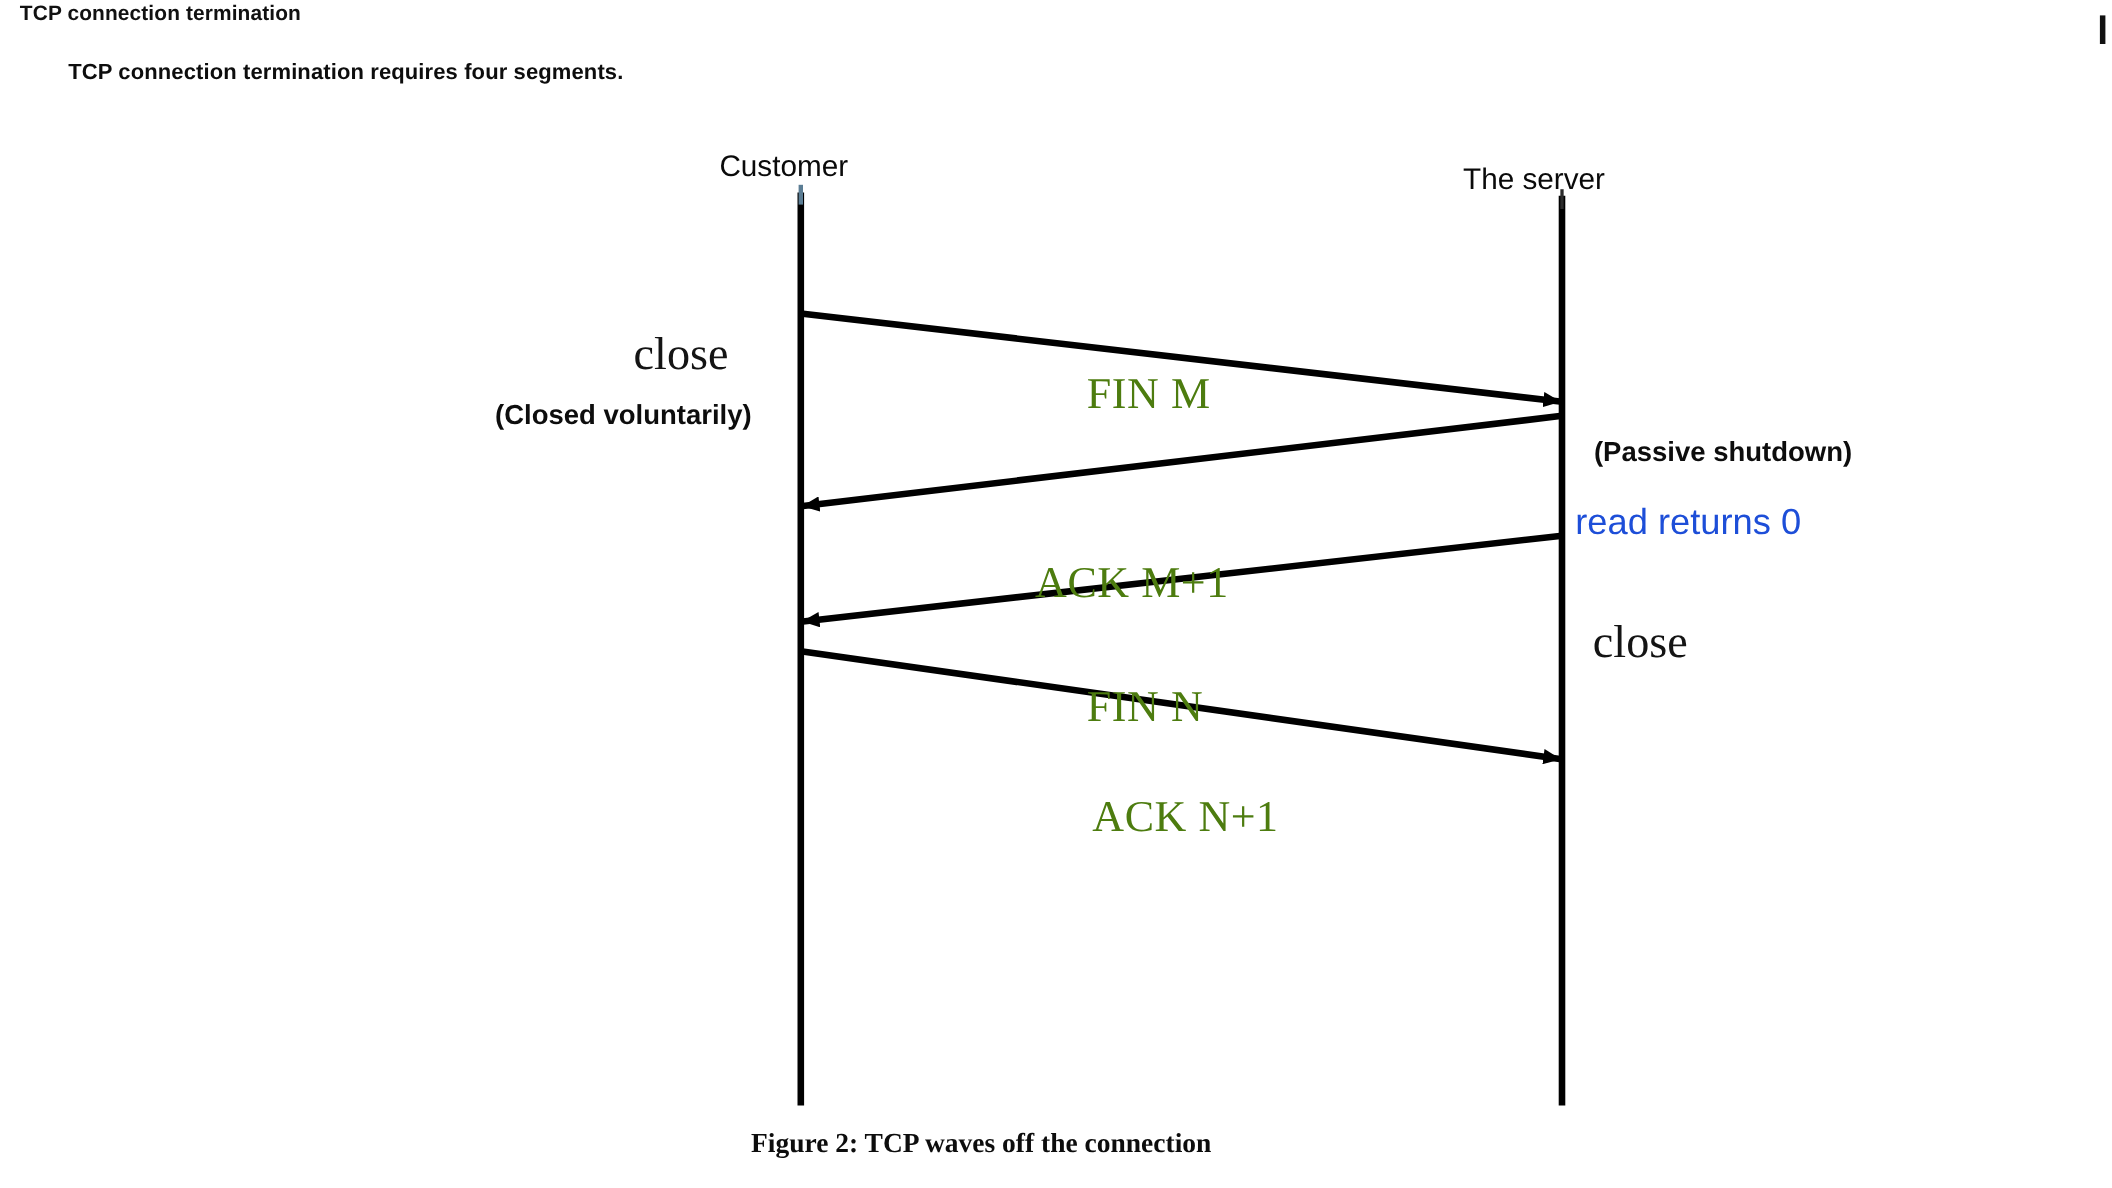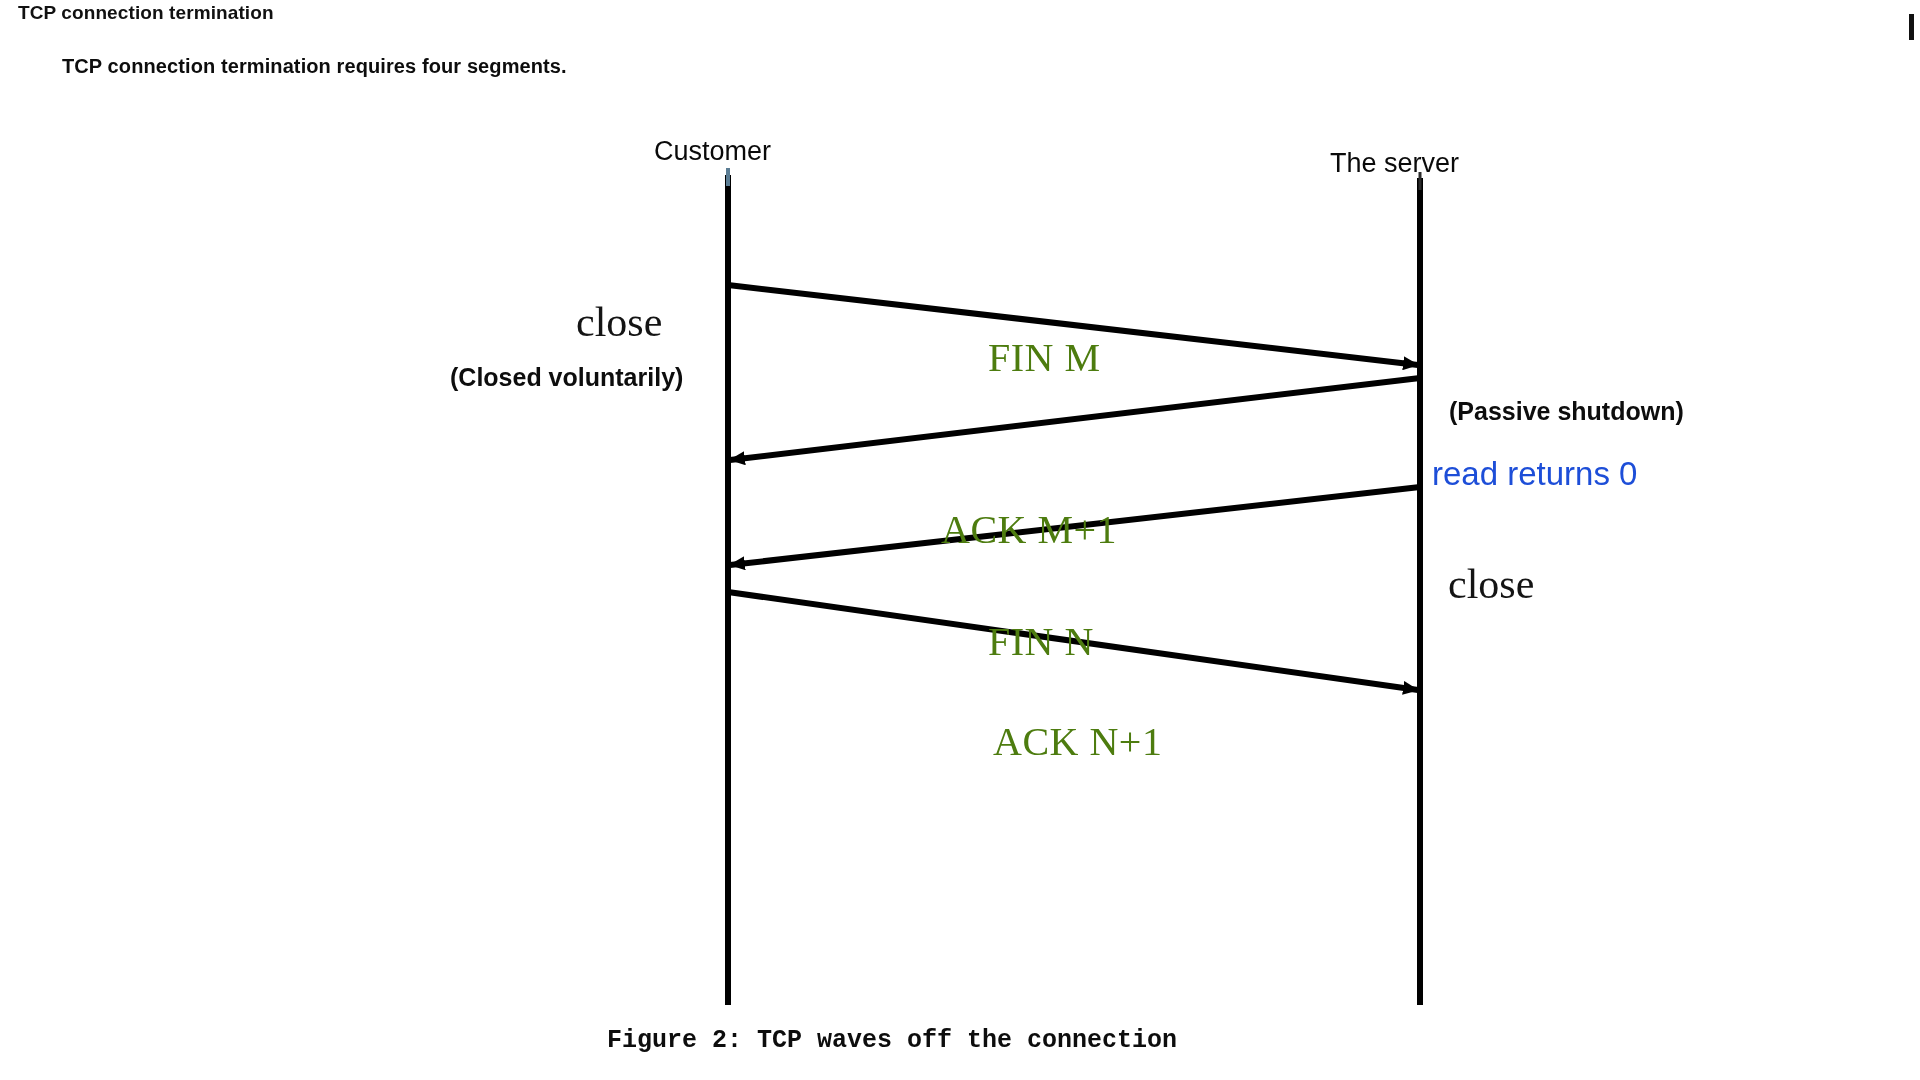--- a/index.html
+++ b/index.html
@@ -98,21 +98,21 @@
     font-weight:400;
     color:#1d4ed8;
     white-space:nowrap;
   }
   .result-read{left:1432px;top:455px;}
 
   .fig-caption{
     position:absolute;
     left:0;top:1026px;width:1784px;
     text-align:center;
-    font-family:Liberation Mono, monospace;
+    font-family:Liberation Serif, serif;
     font-size:25px;
     font-weight:700;
     color:#0d0d0d;
   }
   .cap-inner{display:inline-block;}
 </style>
 </head>
 <body>
 
 <div id="page">

